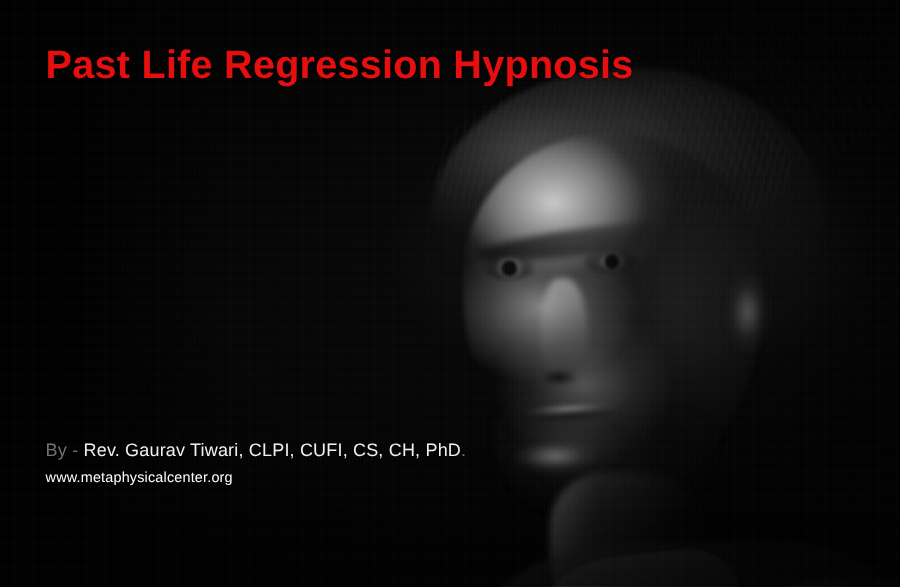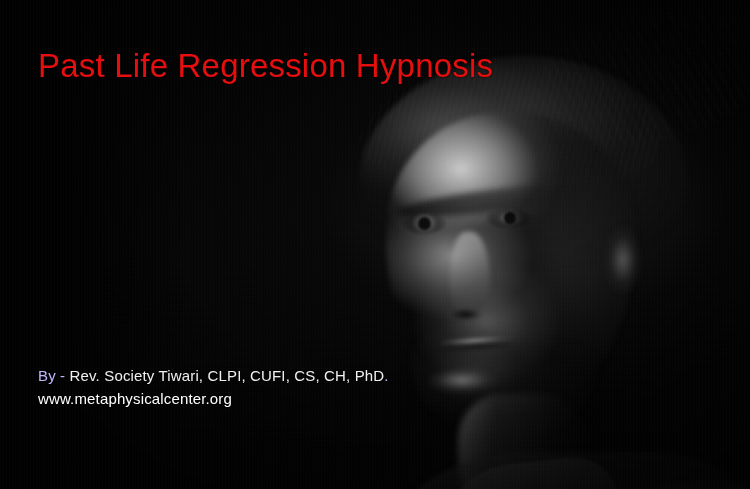--- a/index.html
+++ b/index.html
@@ -247,43 +247,43 @@
     opacity:.32;
     background-image:
       repeating-linear-gradient(0deg, rgba(255,255,255,.035) 0px, rgba(255,255,255,.035) 1px, rgba(0,0,0,0) 1px, rgba(0,0,0,0) 2px),
       repeating-linear-gradient(90deg, rgba(255,255,255,.03) 0px, rgba(255,255,255,.03) 1px, rgba(0,0,0,0) 1px, rgba(0,0,0,0) 3px);
   }
 
   
   .title{
     position:absolute;
     left:38px;
-    top:48px;
+    top:36px;
     font-size:33px;
-    font-weight:normal;
+    font-weight:bold;
     letter-spacing:.2px;
     line-height:1.1;
     color:#e60e0e;
     white-space:nowrap;
     text-shadow:0 0 2px rgba(0,0,0,.9);
   }
 
   .credits{
     position:absolute;
     left:38px;
     top:364px;
     width:420px;
     font-size:15px;
     line-height:23px;
     letter-spacing:.15px;
   }
   .credit-line{ white-space:nowrap; }
-  .c-red{ color:#c4b5fd; }
+  .c-red{ color:#737373; }
   .c-white{ color:#f0f0f0; }
-  .c-url{ color:#ffffff; font-size:15px; }
+  .c-url{ color:#ffffff; font-size:12px; }
 </style>
 </head>
 <body>
 
 <div class="poster">
 
   <div class="photo-layer">
     <div class="bg-field"></div>
 
     <div class="portrait">
@@ -317,20 +317,20 @@
     <div class="shade-left"></div>
     <div class="shade-bottom"></div>
     <div class="vignette"></div>
     <div class="grain"></div>
   </div>
 
   <div class="title">Past Life Regression Hypnosis</div>
 
   <div class="credits">
 
-    <div class="credit-line"><span class="c-red">By - </span><span class="c-white">Rev. Society Tiwari, CLPI, CUFI, CS, CH, PhD</span><span class="c-red">.</span></div>
+    <div class="credit-line"><span class="c-red">By - </span><span class="c-white">Rev. Gaurav Tiwari, CLPI, CUFI, CS, CH, PhD</span><span class="c-red">.</span></div>
 
 
 
     <div class="credit-line c-url">www.metaphysicalcenter.org</div>
   </div>
 
 </div>
 
 </body></html>

